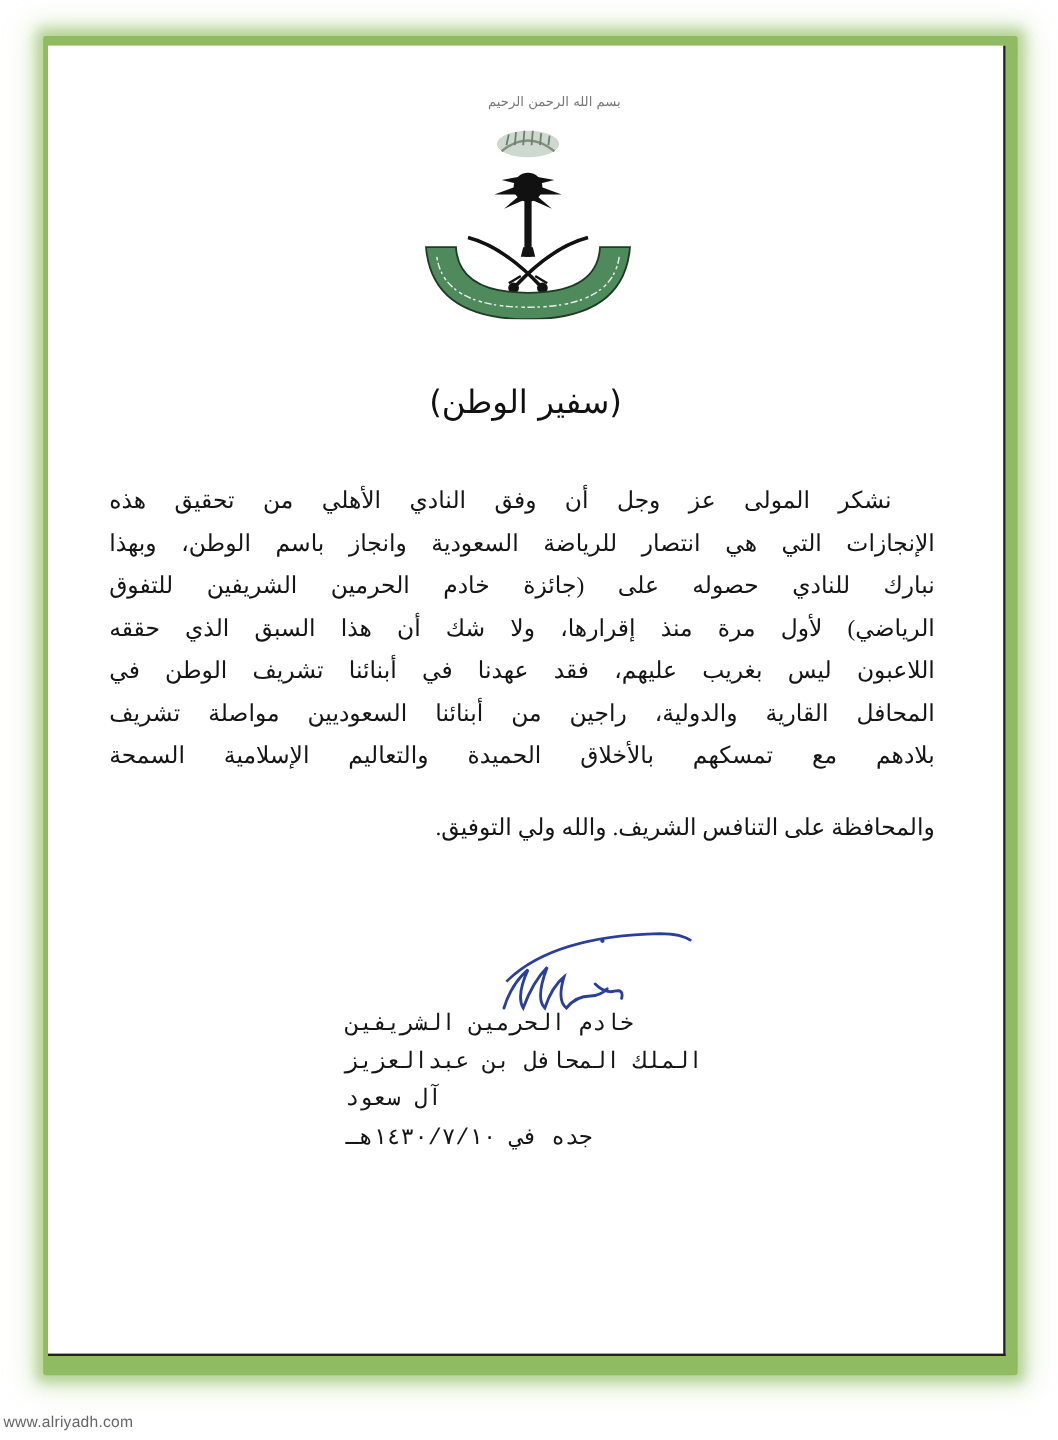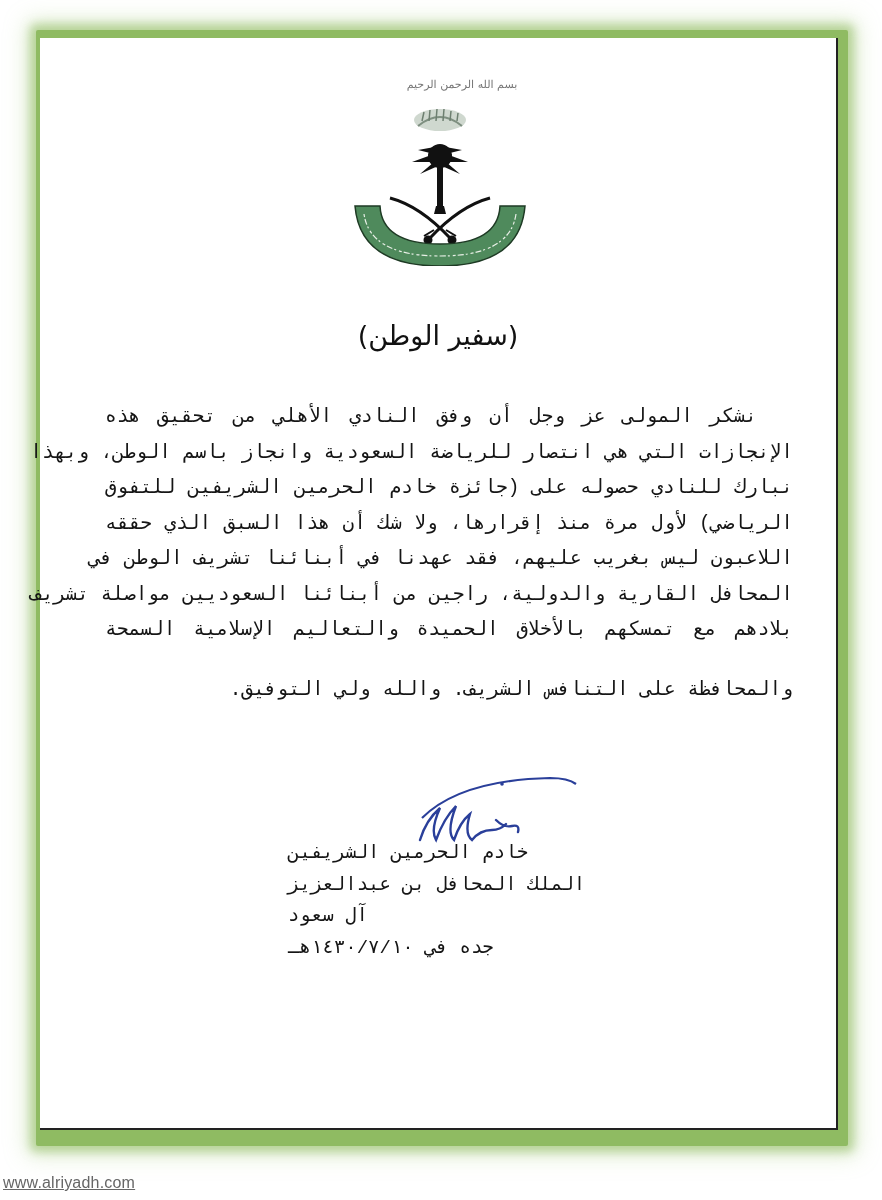--- a/index.html
+++ b/index.html
@@ -65,26 +65,26 @@
     text-align: center;
     direction: rtl;
     font-family: "DejaVu Sans", sans-serif;
     font-weight: normal;
     font-size: 27px;
     color: #111;
   }
   .body-text {
     position: absolute;
     top: 362px;
-    left: 65px;
+    left: 51px;
     width: 688px;
     direction: rtl;
     text-align: justify;
     text-align-last: right;
-    font-family: Liberation Mono, monospace;
+    font-family: Liberation Serif, serif;
     font-size: 19.5px;
     line-height: 35.5px;
     color: #151515;
   }
   .body-text .para-line {
     display: block;
     text-align: justify;
     text-align-last: justify;
     white-space: nowrap;
   }
@@ -113,24 +113,23 @@
     font-size: 19px;
     line-height: 31.5px;
     color: #151515;
   }
   .signoff span { display: block; }
   .watermark {
     position: absolute;
     left: 3px;
     bottom: 8px;
     font-family: "Liberation Sans", sans-serif;
-    font-size: 16px;
+    font-size: 13px;
     color: #666;
     letter-spacing: 0.2px;
-    text-decoration: underline;
   }
 </style>
 </head>
 <body>
 
 <div class="frame"></div>
 
 <div class="page">
 
   <div class="basmala">بسم الله الرحمن الرحيم</div>

